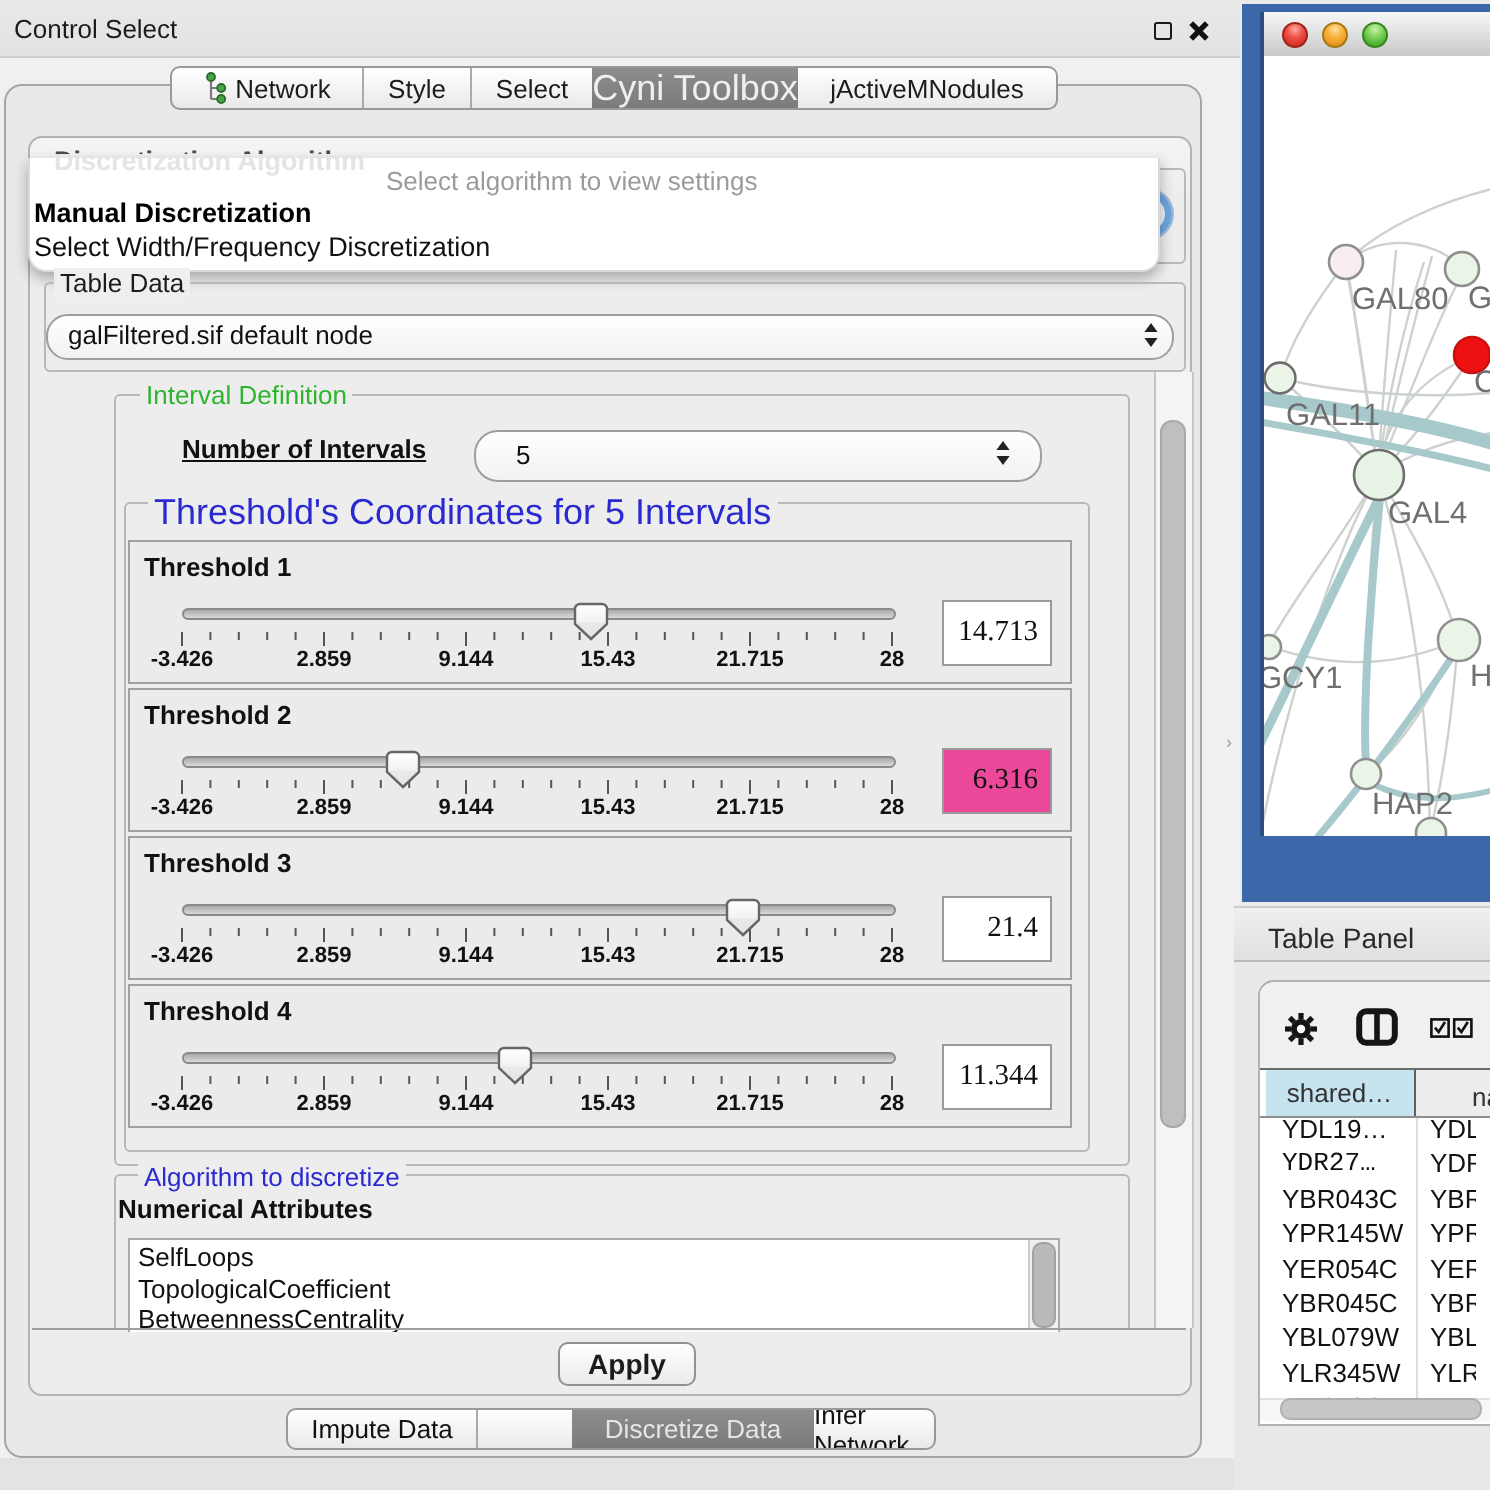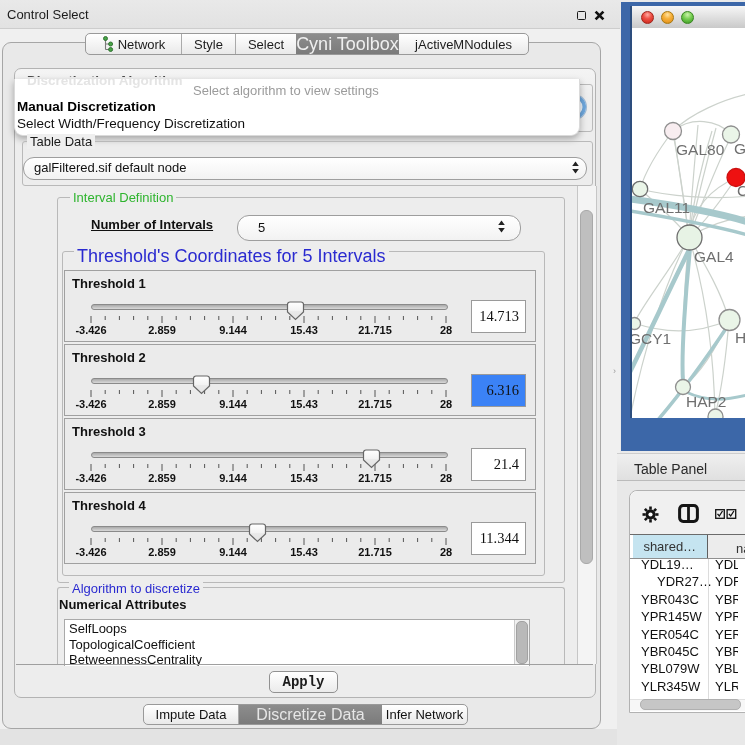--- a/index.html
+++ b/index.html
@@ -167,21 +167,21 @@
     <path d="M4,1 h11 a2.5,2.5 0 0 1 2.5,2.5 v7.5 L9.5,18.5 L1.5,11 v-7.5 A2.5,2.5 0 0 1 4,1 z" fill="url(#g1)" stroke="#666" stroke-width="1.2"></path>
     <defs>
             <linearGradient id="g1" x1="0" y1="0" x2="0" y2="1">
               <stop offset="0" stop-color="#ffffff"></stop>
               <stop offset="0.5" stop-color="#f2f2f2"></stop>
               <stop offset="0.55" stop-color="#e9e9e9"></stop>
               <stop offset="1" stop-color="#e4e4e4"></stop>
             </linearGradient>
           </defs>
   </svg>
-  <div class="abs" style="left:471px;top:374px;width:55px;height:33px;background:#3b82f6;border:1px solid #9a9a9a;display:flex;align-items:center;justify-content:flex-end;padding-right:6px;box-sizing:border-box;font-size:14.5px;color:#111;font-family:'Liberation Serif',serif;">6.316</div>
+  <div class="abs" style="left:471px;top:374px;width:55px;height:33px;background:#ec4899;border:1px solid #9a9a9a;display:flex;align-items:center;justify-content:flex-end;padding-right:6px;box-sizing:border-box;font-size:14.5px;color:#111;font-family:'Liberation Serif',serif;">6.316</div>
   <div class="abs" style="left:64px;top:418px;width:470px;height:70px;background:#ebebeb;border:1px solid #a0a0a0;"></div>
   <div class="abs" style="left:72px;top:424px;font-size:13px;font-weight:bold;color:#111;">Threshold 3</div>
   <div class="abs" style="left:91px;top:452px;width:355px;height:4px;background:linear-gradient(#a9a9a9,#d9d9d9);border:1px solid #8a8a8a;border-radius:3px;"></div>
   <svg class="abs" width="365" height="9" style="left:87px;top:464px;">
           <line x1="4" y1="0" x2="4" y2="7" stroke="#555" stroke-width="1"></line>
           <line x1="18.200000000000003" y1="0" x2="18.200000000000003" y2="4" stroke="#555" stroke-width="1"></line>
           <line x1="32.400000000000006" y1="0" x2="32.400000000000006" y2="4" stroke="#555" stroke-width="1"></line>
           <line x1="46.599999999999994" y1="0" x2="46.599999999999994" y2="4" stroke="#555" stroke-width="1"></line>
           <line x1="60.80000000000001" y1="0" x2="60.80000000000001" y2="4" stroke="#555" stroke-width="1"></line>
           <line x1="75" y1="0" x2="75" y2="7" stroke="#555" stroke-width="1"></line>
@@ -278,25 +278,25 @@
   <div class="abs" style="left:57px;top:587px;width:506px;height:77px;border:1px solid #b9b9b9;border-bottom:none;border-radius:3px 3px 0 0;"></div>
   <div class="abs" style="left:69px;top:581px;background:#ededed;padding:0 3px;font-size:13px;color:#2a2ad0;">Algorithm to discretize</div>
   <div class="abs" style="left:59px;top:597px;font-size:13px;font-weight:bold;color:#111;">Numerical Attributes</div>
   <div class="abs" style="left:64px;top:619px;width:464px;height:46px;background:#fff;border:1px solid #a9a9a9;border-bottom:none;overflow:hidden;">
     <div style="padding:1px 0 0 4px;font-size:13px;color:#111;line-height:15.7px;">SelfLoops<br>TopologicalCoefficient<br>BetweennessCentrality</div>
   </div>
   <div class="abs" style="left:514px;top:620px;width:14px;height:45px;background:#f0f0f0;border-left:1px solid #ccc;"></div>
   <div class="abs" style="left:516px;top:621px;width:10px;height:41px;background:#b9b9b9;border:1px solid #a2a2a2;border-radius:5px;"></div>
 
   <div class="abs" style="left:16px;top:664px;width:577px;height:1px;background:#9f9f9f;"></div>
-  <div class="abs" style="left:269px;top:671px;width:67px;height:20px;background:linear-gradient(#ffffff,#ebebeb);border:1px solid #919191;border-radius:5px;display:flex;align-items:center;justify-content:center;font-size:14px;font-weight:bold;color:#1c1c1c;font-family:Liberation Mono, monospace;">Apply</div>
+  <div class="abs" style="left:279px;top:671px;width:67px;height:20px;background:linear-gradient(#ffffff,#ebebeb);border:1px solid #919191;border-radius:5px;display:flex;align-items:center;justify-content:center;font-size:14px;font-weight:bold;color:#1c1c1c;">Apply</div>
 
   <div class="abs" style="left:143px;top:704px;width:323px;height:19px;background:linear-gradient(#ffffff,#e9e9e9);border:1px solid #999;border-radius:5px;overflow:hidden;display:flex;">
     <div style="width:94px;border-right:1px solid #aaa;display:flex;align-items:center;justify-content:center;font-size:13px;color:#111;">Impute Data</div>
-    <div style="width:143px;background:linear-gradient(#8d8d8d,#7b7b7b);display:flex;align-items:center;justify-content:center;font-size:16px;color:#e6e6e6;">Discretize Data</div>
+    <div style="width:121px;background:linear-gradient(#8d8d8d,#7b7b7b);display:flex;align-items:center;justify-content:center;font-size:13px;color:#e6e6e6;margin-left:47px;">Discretize Data</div>
     <div style="flex:1;display:flex;align-items:center;justify-content:center;font-size:13px;color:#111;">Infer Network</div>
   </div>
 </div>
 
 <div class="abs" style="left:613px;top:366px;font-size:9px;color:#999;">›</div>
 
 <div class="abs" style="left:621px;top:2px;width:124px;height:449px;background:#3c67a8;"></div>
 <div class="abs" style="left:630px;top:6px;width:2px;height:412px;background:#2d4e7e;"></div>
 
 <div class="abs" style="left:632px;top:6px;width:113px;height:22px;background:linear-gradient(#f7f7f7,#c9c9c9);border-bottom:1px solid #999;"></div>
@@ -402,21 +402,21 @@
 <div class="abs" style="left:630px;top:534px;width:115px;height:1px;background:#6b6b6b;z-index:3;"></div>
 <div class="abs" style="left:633px;top:535px;width:74.5px;height:23px;background:#c5e4f0;border-right:1.5px solid #5f5f5f;box-sizing:border-box;display:flex;align-items:center;justify-content:center;font-size:13px;color:#333;z-index:3;">shared…</div>
 <div class="abs" style="left:707.5px;top:535px;width:37.5px;height:23px;background:#ececec;box-sizing:border-box;z-index:3;"></div>
 <div class="abs" style="left:630px;top:558px;width:115px;height:1px;background:#8f8f8f;z-index:3;"></div>
 <div class="abs" style="left:736px;top:541px;font-size:13px;color:#333;z-index:4;">na</div>
 
 <div class="abs" style="left:630px;top:556px;width:108px;height:154px;overflow:hidden;">
   <div style="position:absolute;left:78px;top:1px;width:1px;height:160px;background:#dcdcdc;"></div>
   <div style="font-size:13px;color:#111;line-height:17.4px;">
     <div style="padding-left:11px;">YDL19…</div>
-    <div style="padding-left:27px;">YDR27…</div>
+    <div style="padding-left:11px;font-family:Liberation Mono, monospace;">YDR27…</div>
     <div style="padding-left:11px;">YBR043C</div>
     <div style="padding-left:11px;">YPR145W</div>
     <div style="padding-left:11px;">YER054C</div>
     <div style="padding-left:11px;">YBR045C</div>
     <div style="padding-left:11px;">YBL079W</div>
     <div style="padding-left:11px;">YLR345W</div>
     <div style="padding-left:11px;">YIL052C</div>
   </div>
   <div style="position:absolute;left:85px;top:0;font-size:13px;color:#111;line-height:17.4px;">
     YDL1<br>YDR2<br>YBR0<br>YPR1<br>YER0<br>YBR0<br>YBL0<br>YLR3<br>YIL0

